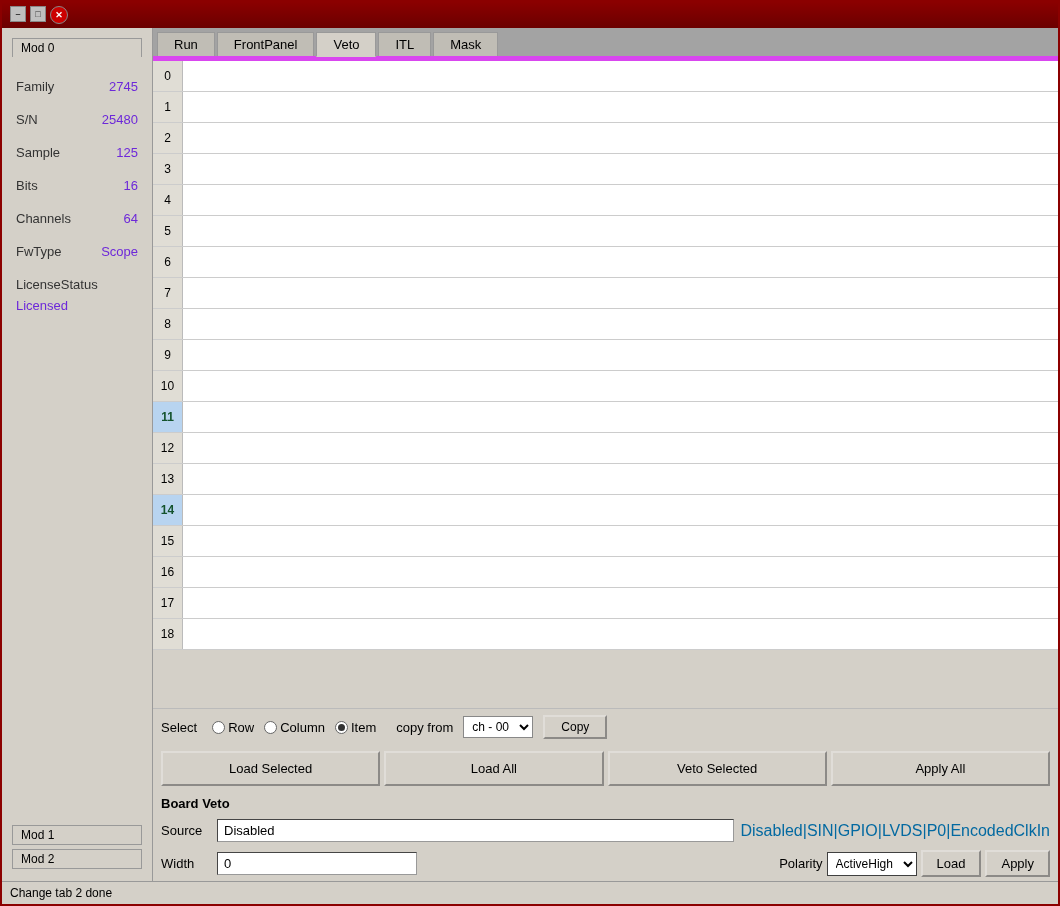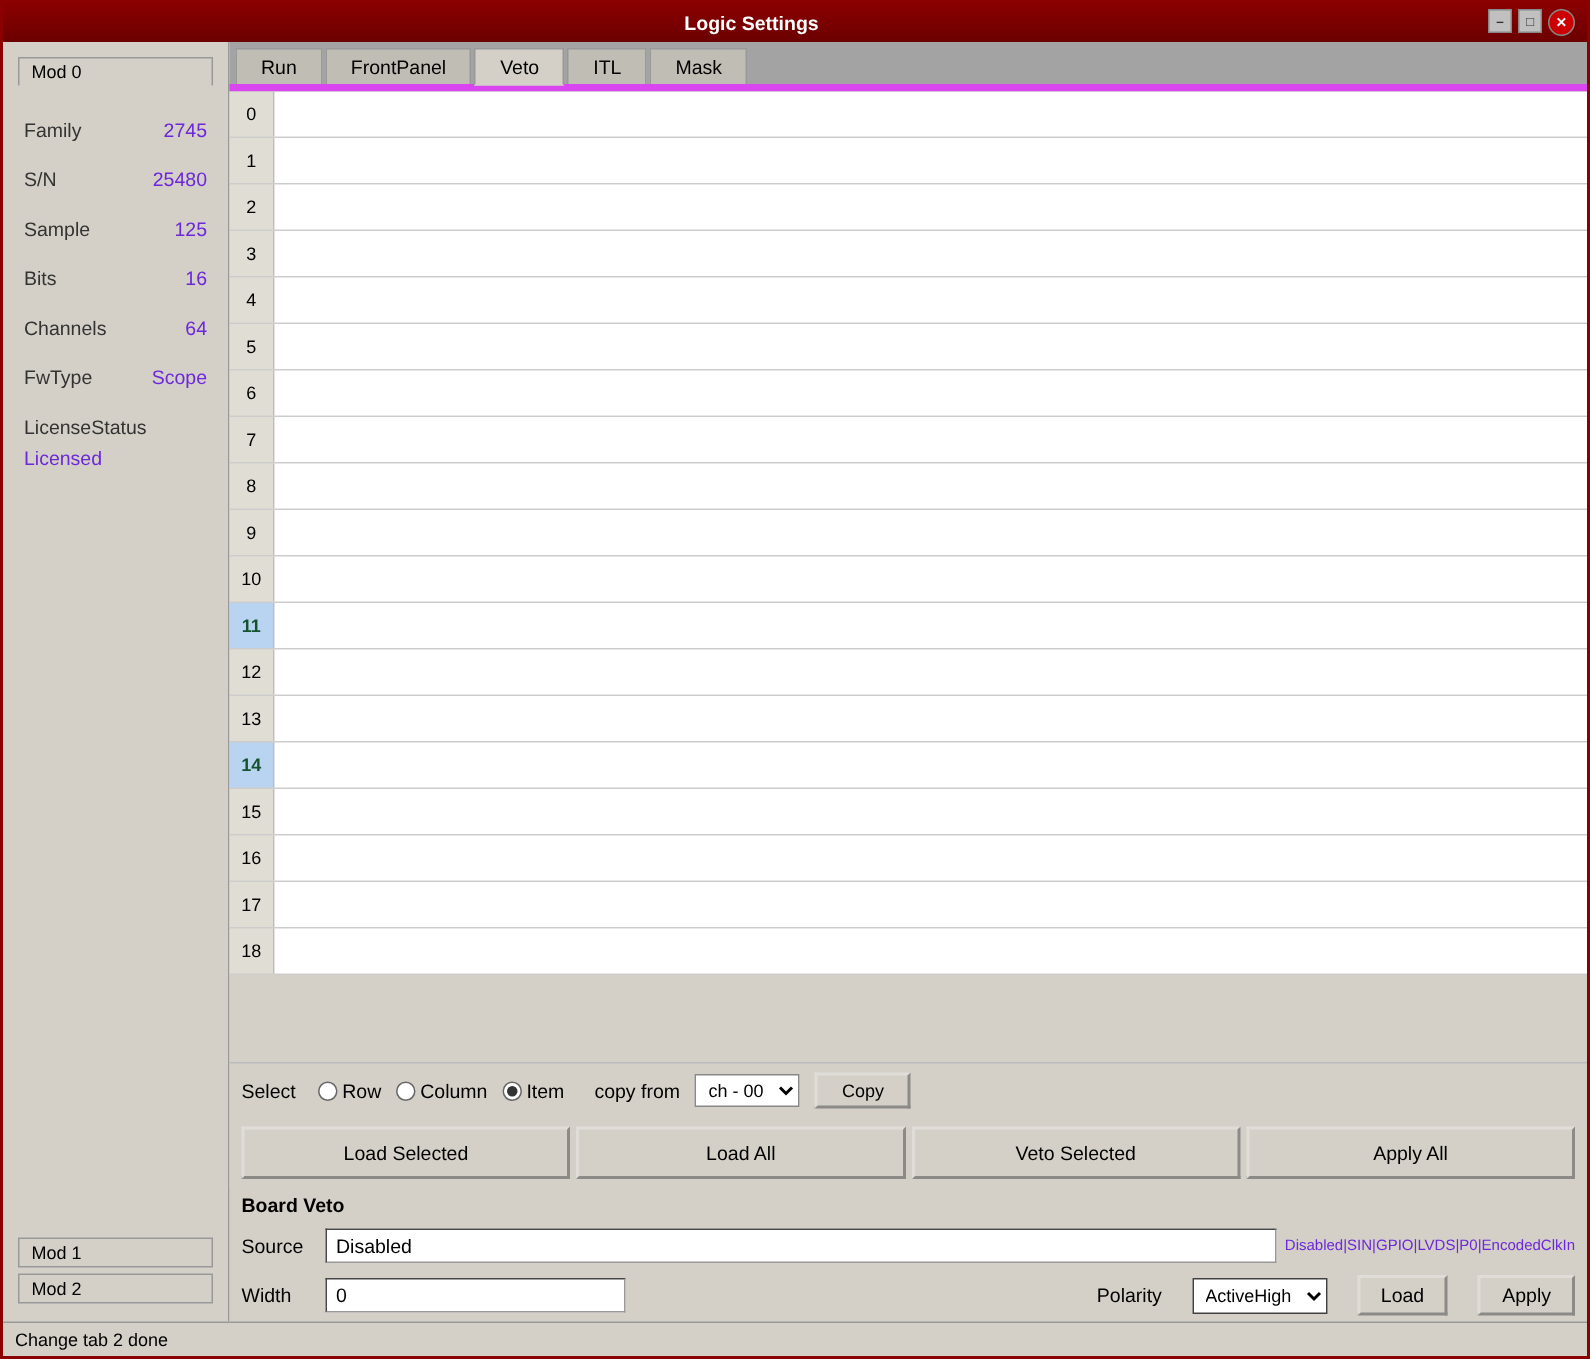--- a/index.html
+++ b/index.html
@@ -251,43 +251,43 @@
     }
     .source-label { font-size: 13px; width: 50px; }
     .source-input {
       flex: 1;
       padding: 3px 6px;
       background: white;
       border: 1px inset #999;
       font-size: 13px;
     }
     .source-options {
-      font-size: 10px;
-      color: #6d28d9;
+      font-size: 16px;
+      color: #0369a1;
       white-space: nowrap;
     }
     .width-row {
       display: flex;
       align-items: center;
       padding: 4px 8px;
       gap: 6px;
       flex-shrink: 0;
     }
     .width-label { font-size: 13px; width: 50px; }
     .width-input {
       width: 200px;
       padding: 3px 6px;
       background: white;
       border: 1px inset #999;
       font-size: 13px;
     }
     .polarity-group {
       display: flex;
       align-items: center;
-      gap: 20px;
+      gap: 4px;
       margin-left: auto;
     }
     .polarity-label { font-size: 13px; }
     .polarity-select {
       padding: 3px 4px;
       background: white;
       border: 1px solid #404040;
       font-size: 12px;
       min-width: 90px;
     }
@@ -309,21 +309,20 @@
     .bottom-section {
       flex-shrink: 0;
     }
   </style>
 </head>
 <body>
 
 <div class="window">
 
   <div class="titlebar">
-    <div class="titlebar-title">Logic Settings</div>
     <div class="titlebar-controls">
       <div class="titlebar-btn">–</div>
       <div class="titlebar-btn">□</div>
       <div class="titlebar-btn titlebar-close">✕</div>
     </div>
   </div>
 
   <div class="content-area">
 
     <div class="left-panel">

